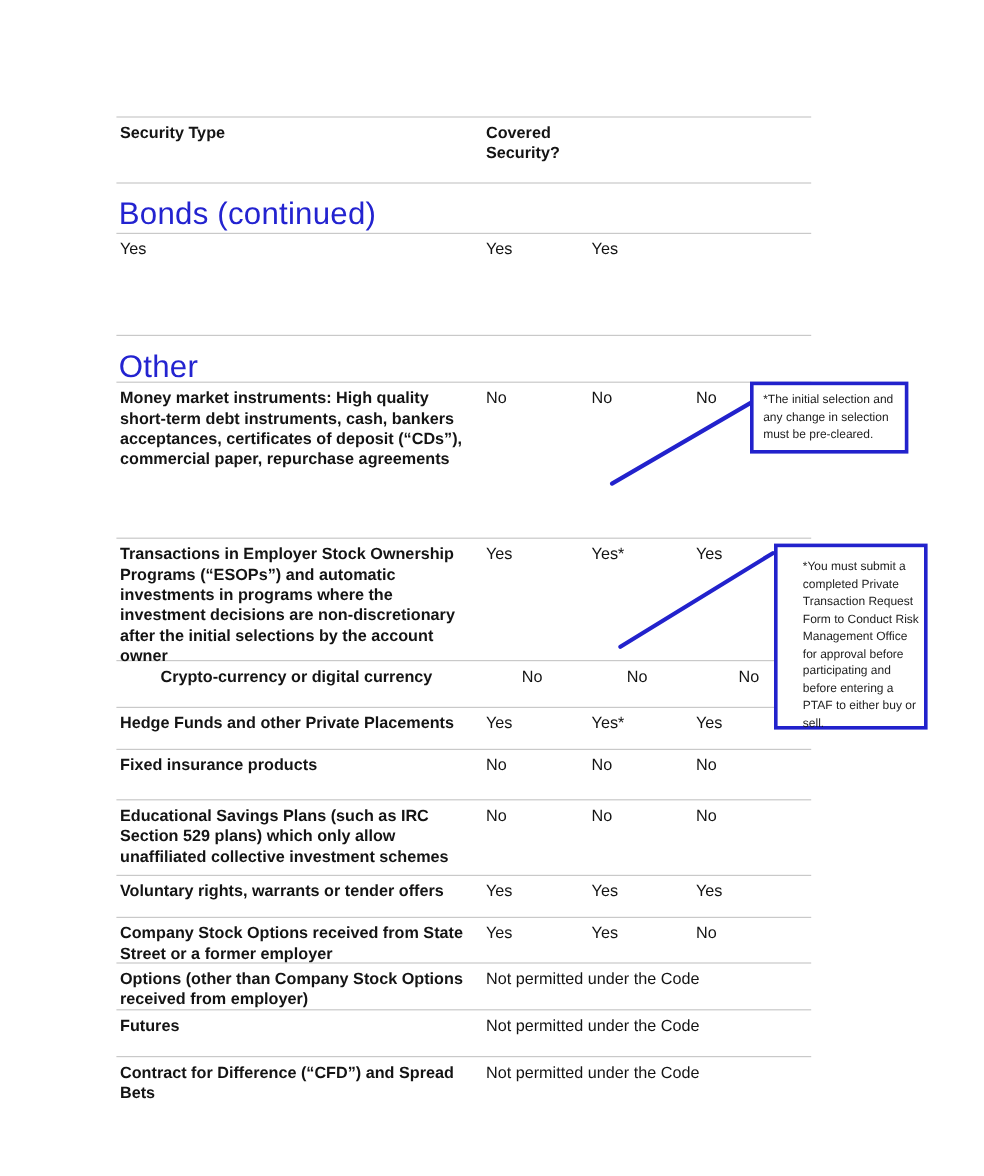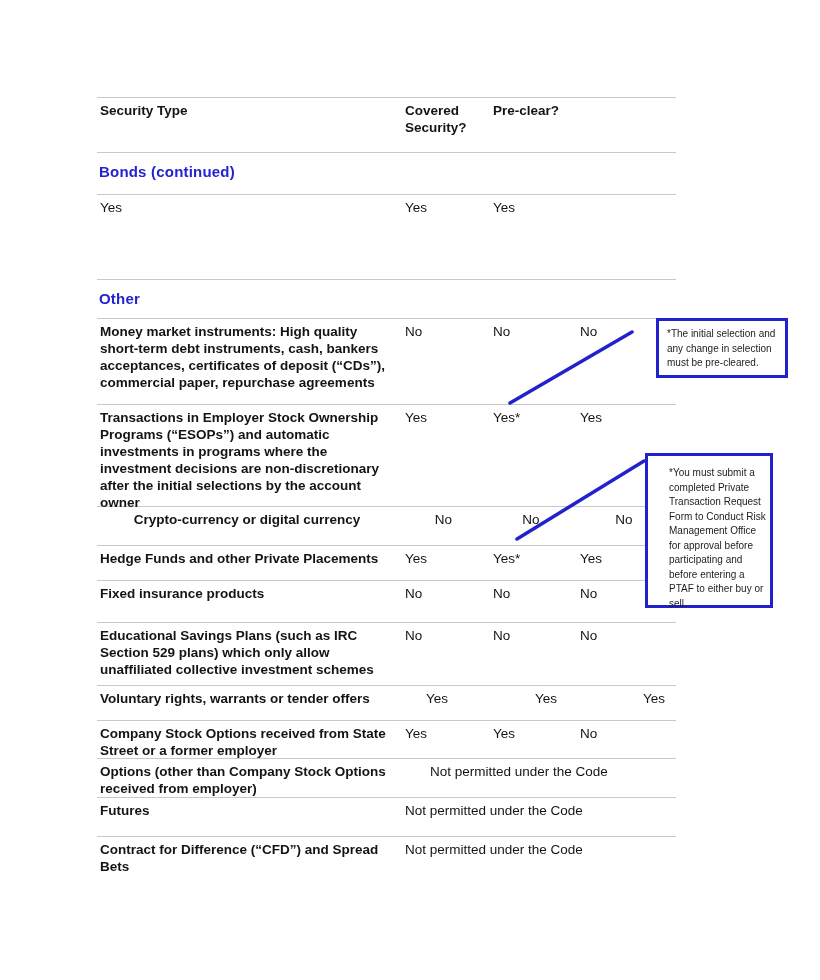--- a/index.html
+++ b/index.html
@@ -34,70 +34,69 @@
   .hcell {
     padding:4px 8px 0 3px;
     font-size:13.5px;
     line-height:17px;
     box-sizing:border-box;
   }
   .section-heading {
     border-top:1px solid #c9c9c9;
     box-sizing:border-box;
     color:#2323d0;
-    font-weight:bold;
-    font-size:15px;
+    font-weight:normal;
+    font-size:26px;
     padding:10px 0 0 2px;
     letter-spacing:0.2px;
   }
   .h-header   { height:55px; }
   .h-bonds    { height:42px; }
   .r-usagency { height:85px; }
   .h-other    { height:39px; }
   .r-money    { height:86px; }
-  .r-esop     { height:102px; }
+  .r-esop     { height:102px;margin-top:44px; }
   .r-crypto   { height:39px;text-align:center; }
   .r-hedge    { height:35px; }
   .r-fixed    { height:42px; }
   .r-edu      { height:63px; }
-  .r-vol      { height:35px;gap:21px; }
+  .r-vol      { height:35px; }
   .r-company  { height:38px; }
-  .r-options  { height:39px;gap:25px; }
+  .r-options  { height:39px; }
   .r-futures  { height:39px; }
   .r-cfd      { height:54px; }
   .callout {
     position:absolute;
     border:3px solid #2222cc;
     background:#ffffff;
     font-size:10px;
     line-height:14.5px;
     color:#1c1c1c;
     box-sizing:border-box;
     z-index:3;
   }
-  .callout-1 { left:656px; top:318px; width:132px; height:60px; padding:6px 5px 0 8px; }
+  .callout-1 { left:625px; top:318px; width:132px; height:60px; padding:6px 5px 0 8px; }
   .callout-2 { left:645px; top:453px; width:128px; height:155px; padding:10px 4px 0 21px; }
   .leader-lines {
     position:absolute; left:0; top:0;
     width:820px; height:980px;
     pointer-events:none;
     z-index:2;
   }
 </style>
 </head>
 <body>
 
 <div class="page">
 
   <div class="sec-table">
 
     <div class="trow h-header">
       <div class="hcell">Security Type</div>
       <div class="hcell">Covered Security?</div>
-      <div class="hcell">Pre-clear?</div>
     </div>
 
     <div class="section-heading h-bonds">Bonds (continued)</div>
 
     <div class="trow r-usagency">
       <div class="cell">Yes</div>
       <div class="cell">Yes</div>
       <div class="cell">Yes</div>
     </div>
 

